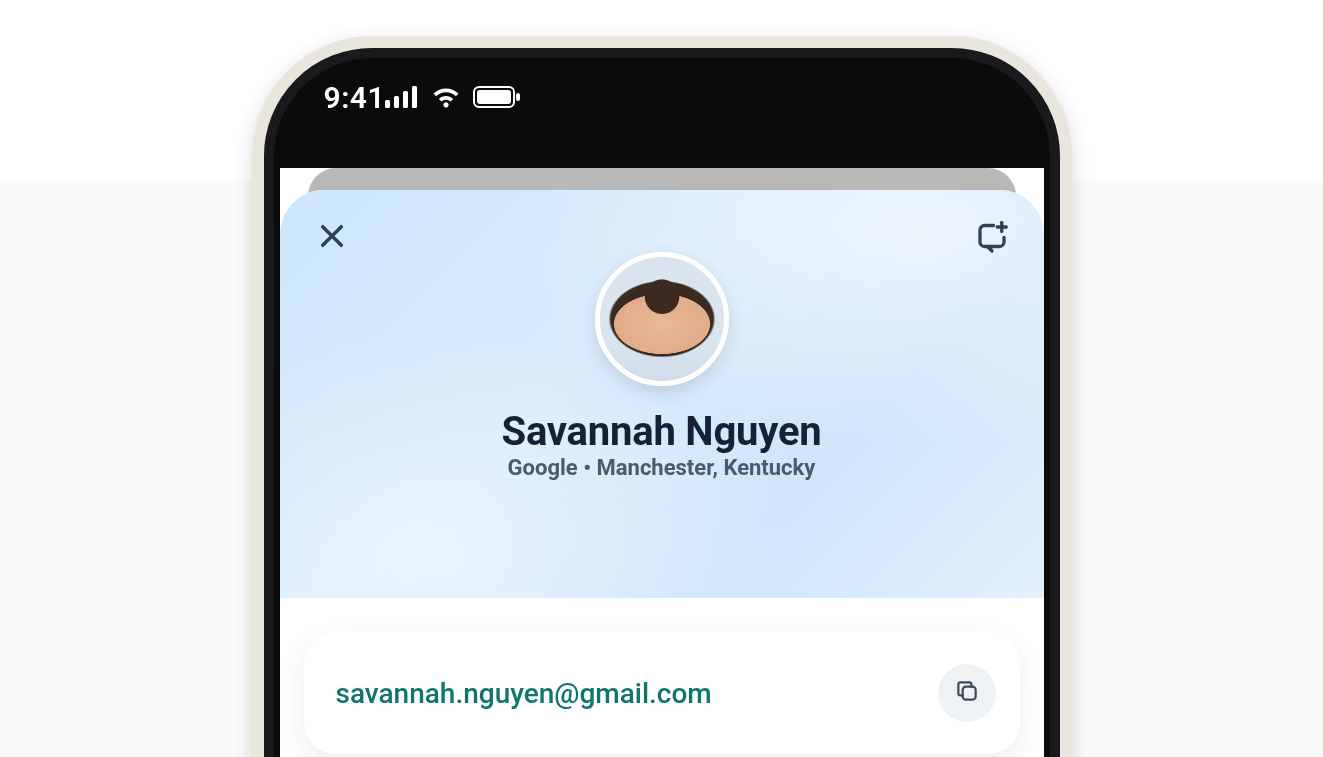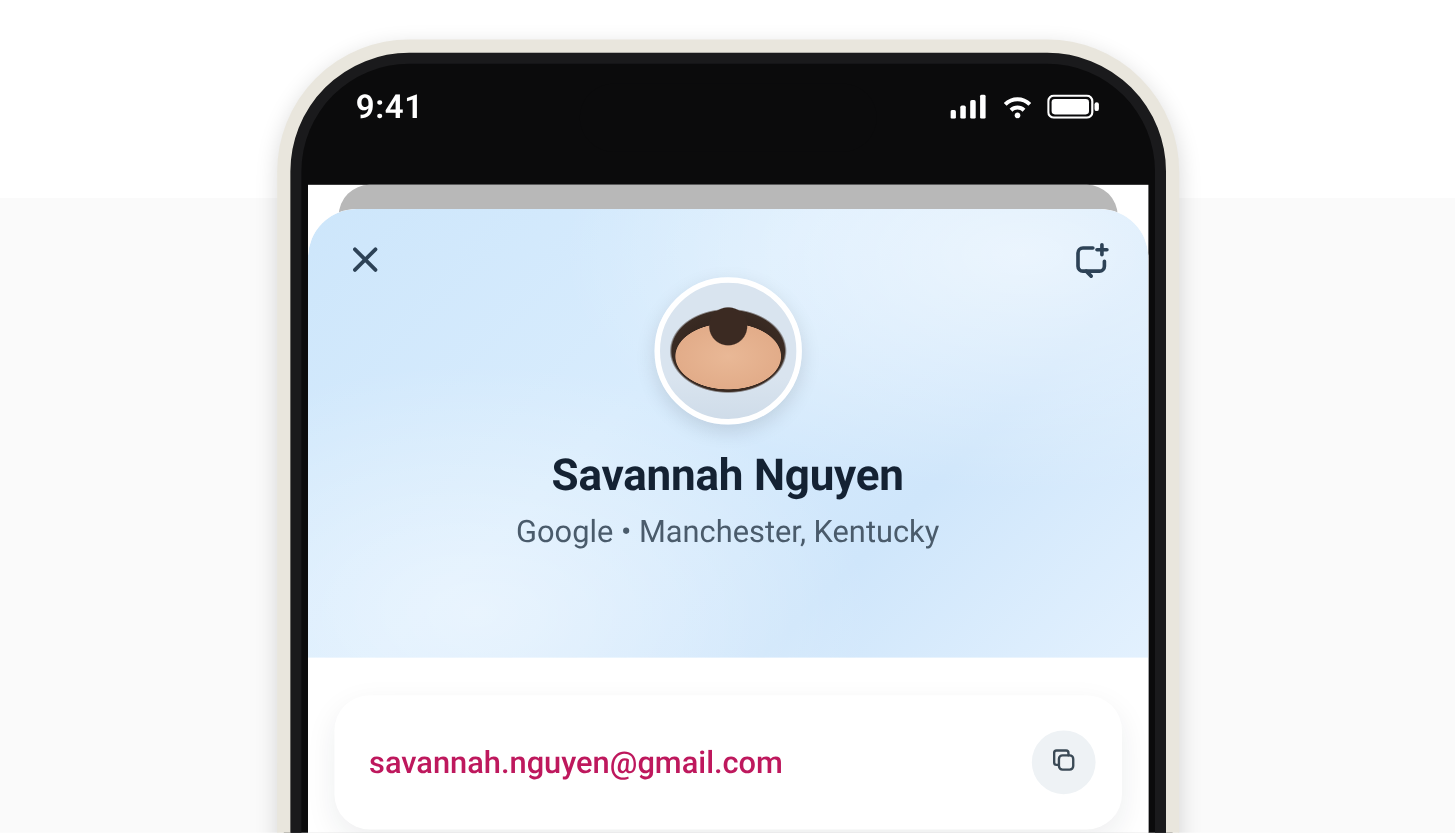--- a/index.html
+++ b/index.html
@@ -55,21 +55,21 @@
     z-index: 5;
   }
 
   .status-bar {
     position: absolute;
     top: 0;
     left: 0;
     right: 0;
     height: 98px;
     display: flex;
-    justify-content: space-between;
+    justify-content: flex-start;
     align-items: center;
     padding: 0 60px;
     color: #ffffff;
     z-index: 4;
   }
   .status-time {
     font-size: 30px;
     font-weight: 600;
     letter-spacing: 0.5px;
   }
@@ -161,41 +161,41 @@
   }
 
   .contact-name {
     margin-top: 22px;
     font-size: 40px;
     font-weight: 700;
     color: #142233;
     letter-spacing: -0.2px;
   }
   .contact-sub {
-    margin-top: 12px;
-    font-size: 28px;
-    font-weight: 400;
+    margin-top: 0;
+    font-size: 22px;
+    font-weight: 700;
     color: #4a5b6b;
   }
 
   .email-card {
     margin: 34px 24px 0 24px;
     background: #ffffff;
     border-radius: 32px;
     box-shadow: 0 10px 28px rgba(22,32,50,0.08);
     padding: 32px 24px 32px 32px;
     display: flex;
     align-items: center;
     justify-content: space-between;
     gap: 16px;
   }
   .email-text {
     font-size: 28px;
     font-weight: 500;
-    color: #be185d;
+    color: #0f766e;
     overflow: hidden;
     text-overflow: ellipsis;
     white-space: nowrap;
     text-align: right;
   }
   .copy-btn {
     width: 58px;
     height: 58px;
     border-radius: 50%;
     background: #eef2f5;

